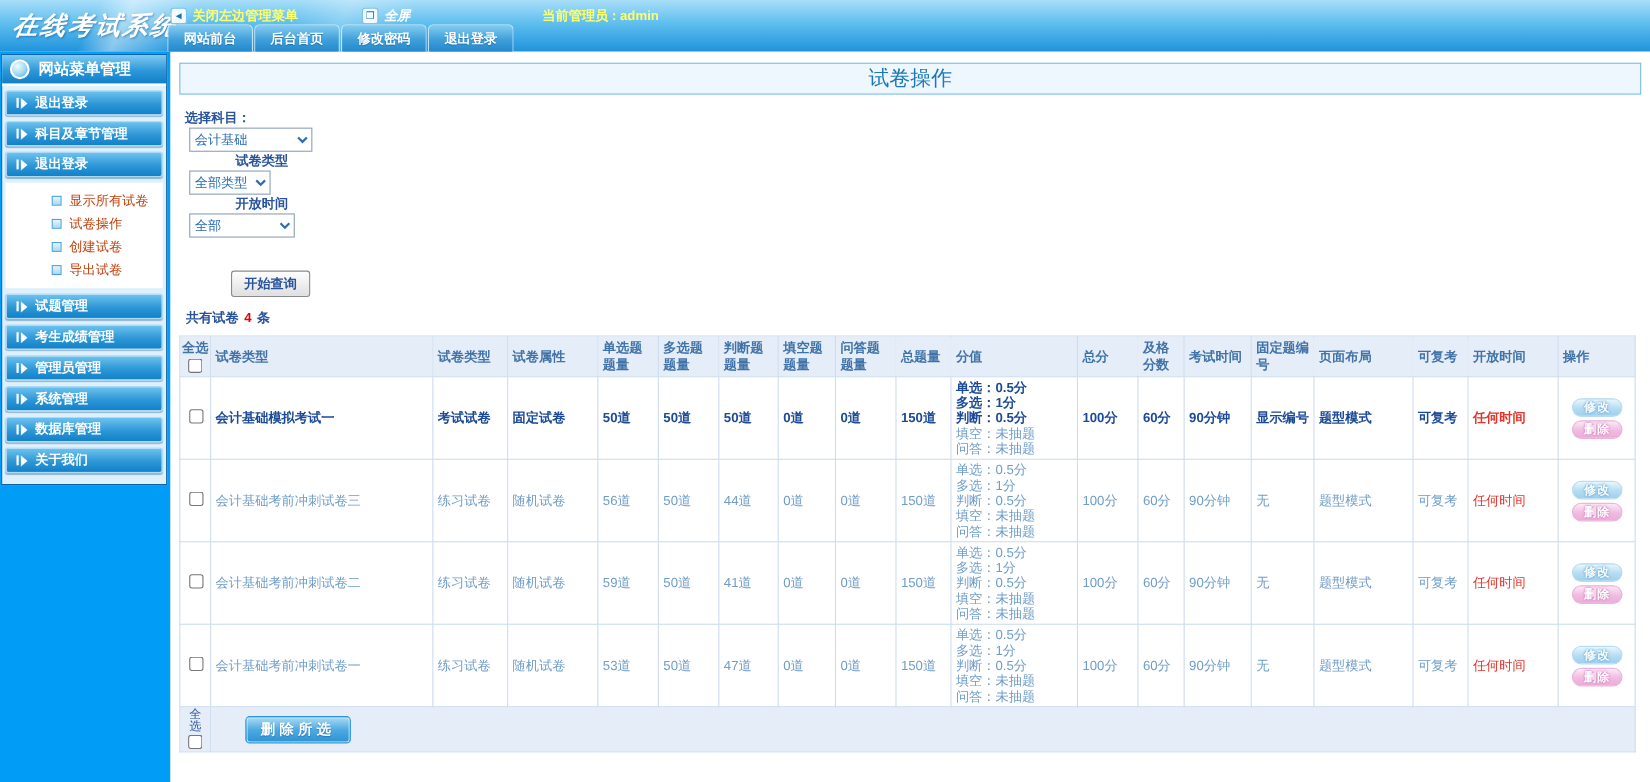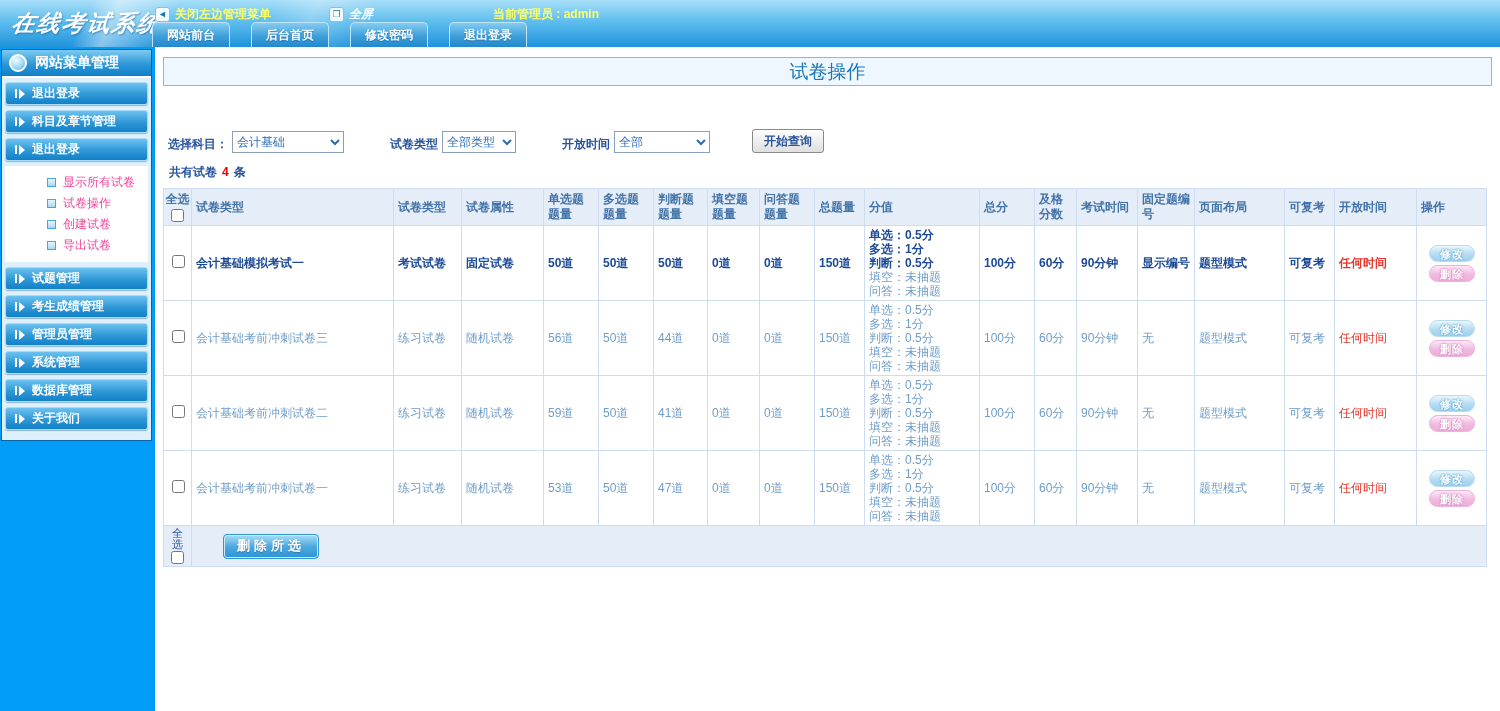--- a/index.html
+++ b/index.html
@@ -20,21 +20,21 @@
   .toolbar { position:absolute; left:155px; top:6px; z-index:2; display:flex; align-items:center;
     font-size:12px; font-weight:bold; }
   .tool { display:flex; align-items:center; gap:5px; cursor:pointer; }
   .tool-icon { display:inline-flex; align-items:center; justify-content:center;
     width:15px; height:15px; background:rgba(255,255,255,.9); border:1px solid #7fc2e8;
     border-radius:3px; color:#1577b8; font-size:9px; line-height:1; }
   .yellow-text { color:#fdff6a; }
   .white-text { color:#ffffff;font-style:italic; }
   .tool-close { margin-right:58px; }
   .tool-full { margin-right:120px; }
-  .tabs { position:absolute; left:152px; bottom:0; z-index:2; display:flex; gap:21px; }
+  .tabs { position:absolute; left:152px; bottom:0; z-index:2; display:flex; gap:1px; }
   .tab { padding:4px 14px 3px 14px; background:linear-gradient(180deg,#84ccf1 0%,#3f9fd9 55%,#2189cd 100%);
     border:1px solid #bfe4f7; border-bottom:none; border-radius:5px 5px 0 0;
     color:#fff; font-size:12px; font-weight:bold; cursor:pointer; text-shadow:0 1px 1px rgba(0,60,120,.4); }
 
   
   .sidebar { position:absolute; left:0; top:47px; width:155px; height:664px; background:#009cf6; }
   .menu-panel { margin:2px 3px 0 1px; border:1px solid #0b63a8; background:#ddf0fc; padding-bottom:5px; }
   .menu-header { height:28px; display:flex; align-items:center; gap:8px; padding-left:7px;
     background:linear-gradient(180deg,#7ecbf2 0%,#2d97d8 55%,#0f7fc9 100%);
     border-bottom:2px solid #fff; color:#fff; font-size:14px; font-weight:bold; }
@@ -44,32 +44,32 @@
   .menu-items { padding:4px 3px 0 3px; }
   .menu-item { height:23px; margin-bottom:5px; display:flex; align-items:center; gap:7px;
     padding-left:9px; background:linear-gradient(180deg,#6cc2ef 0%,#2e97d6 55%,#1181c9 100%);
     border:1px solid #a9dbf6; border-radius:3px; box-shadow:0 1px 1px rgba(6,70,120,.35);
     color:#fff; font-size:12px; font-weight:bold; cursor:pointer; }
   .play-icon { display:flex; align-items:center; gap:2px; flex:0 0 auto; }
   .play-icon .bar { width:2px; height:9px; background:#fff; }
   .play-icon .tri { width:0; height:0; border-left:6px solid #fff;
     border-top:5px solid transparent; border-bottom:5px solid transparent; }
   .submenu { background:#fff; margin:0 0 5px 0; padding:6px 0 6px 6px; }
-  .sub-item { height:21px; display:flex; align-items:center; gap:7px; color:#ec4899;
+  .sub-item { height:21px; display:flex; align-items:center; gap:7px; color:#c2410c;
     font-size:12px; cursor:pointer;padding-left:36px; }
   .square-icon { width:9px; height:9px; flex:0 0 auto; border:1px solid #4aa3dc;
     background:linear-gradient(180deg,#e8f6fd,#a8d8f2); }
 
   
   .main { position:absolute; left:155px; top:47px; width:1345px; height:664px;
     background:#fff; padding:10px 8px 0 8px; }
   .title-bar { height:29px; line-height:27px; text-align:center; background:#eef7fd;
     border:1px solid #79bfe4; color:#1b77b8; font-size:19px; margin-bottom:13px; }
-  .filters { display:flex; align-items:flex-end; margin:0 0 0 5px; font-size:12px;
-    color:#29549b; font-weight:bold; }
+  .filters { display:flex; align-items:flex-start; margin:0 0 0 5px; font-size:12px;
+    color:#29549b; font-weight:bold;flex-direction:column; }
   .filters select { height:22px; font-size:12px; color:#2a6db5; border:1px solid #8aa0b8;
     background:#fff; margin-left:4px; }
   .sel-subject { width:112px; }
   .sel-type { width:74px; margin-right:0; }
   .sel-time { width:96px; }
   .gap1 { margin-left:46px; } .gap2 { margin-left:46px; } .gap3 { margin-left:42px;margin-top:30px; }
   .search-btn { height:24px; padding:2px 11px; font-size:12px; color:#29549b; font-weight:bold;
     background:linear-gradient(180deg,#fefefe,#dfdfdf); border:1px solid #8a8a8a;
     border-radius:3px; cursor:pointer; }
   .count-row { margin:11px 0 7px 6px; font-size:12px; color:#29549b; font-weight:bold; }

